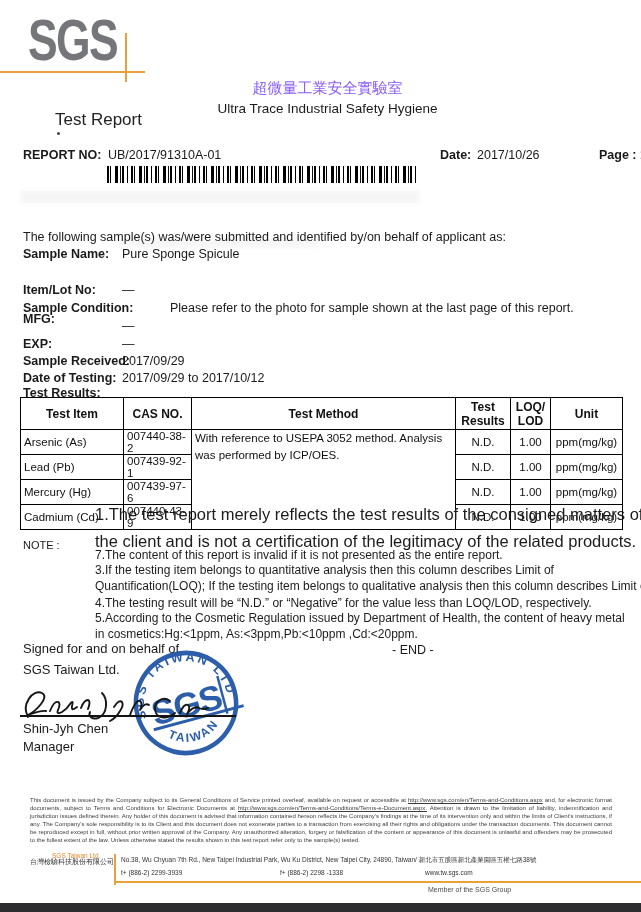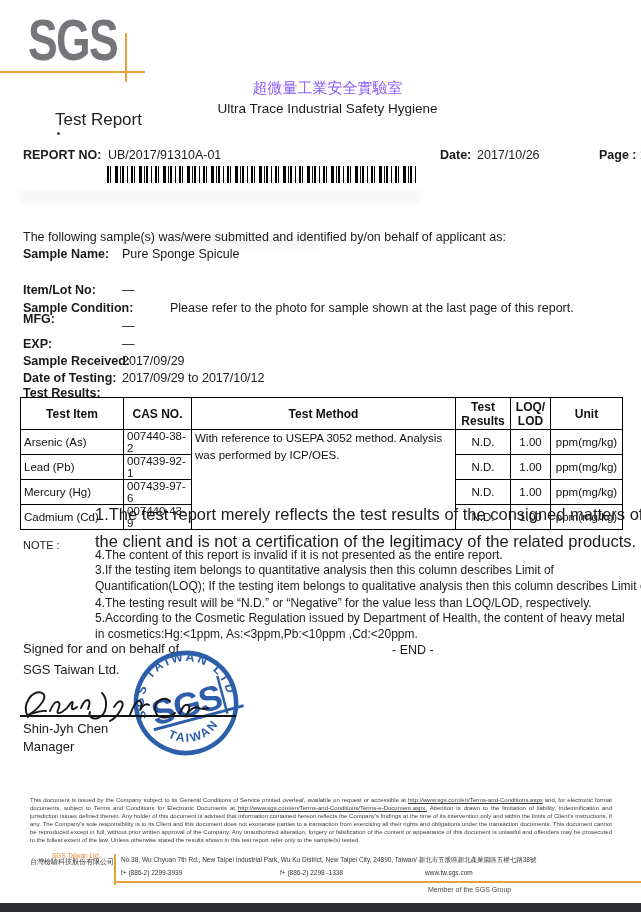--- a/index.html
+++ b/index.html
@@ -153,21 +153,21 @@
         <td class="c">N.D.</td>
         <td class="c">1.00</td>
         <td class="c">ppm(mg/kg)</td>
       </tr>
     </tbody>
   </table>
 
   <div class="abs" style="left:23px;top:511px;font-size:11px;margin-top:28px;">NOTE :</div>
   <div class="abs note-big" style="left:95px;top:505px;">1.The test report merely reflects the test results of the consigned matters  of</div>
   <div class="abs note-big" style="left:95px;top:532px;">the client and is not a certification of the legitimacy of the related products.</div>
-  <div class="abs note-sm" style="left:95px;top:549px;">4.The content of this report is invalid if it is not presented as the entire report.</div>
+  <div class="abs note-sm" style="left:95px;top:549px;">7.The content of this report is invalid if it is not presented as the entire report.</div>
   <div class="abs note-sm" style="left:95px;top:564px;">3.If the testing item belongs to quantitative analysis then this column describes Limit of</div>
   <div class="abs note-sm" style="left:95px;top:580px;">Quantification(LOQ); If the testing item belongs to qualitative analysis then this column describes Limit of</div>
   <div class="abs note-sm" style="left:95px;top:597px;">4.The testing result will be “N.D.” or “Negative” for the value less than LOQ/LOD, respectively.</div>
   <div class="abs note-sm" style="left:95px;top:612px;">5.According to the Cosmetic Regulation issued by Department of Health, the content of heavy metal</div>
   <div class="abs note-sm" style="left:95px;top:628px;">in cosmetics:Hg:&lt;1ppm, As:&lt;3ppm,Pb:&lt;10ppm ,Cd:&lt;20ppm.</div>
 
   <div class="abs" style="left:23px;top:642px;font-size:13px;">Signed for and  on behalf of</div>
   <div class="abs" style="left:392px;top:643px;font-size:12.5px;">- END -</div>
   <div class="abs" style="left:23px;top:663px;font-size:13px;">SGS Taiwan Ltd.</div>
 

